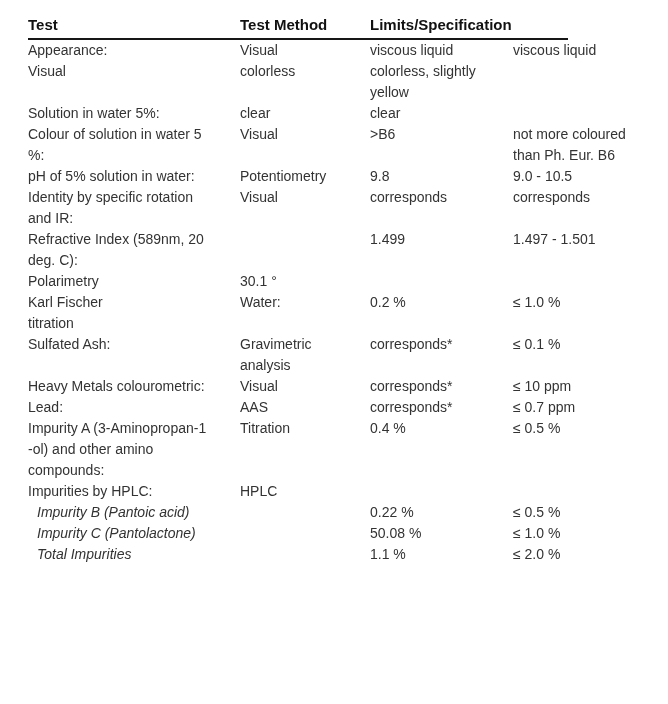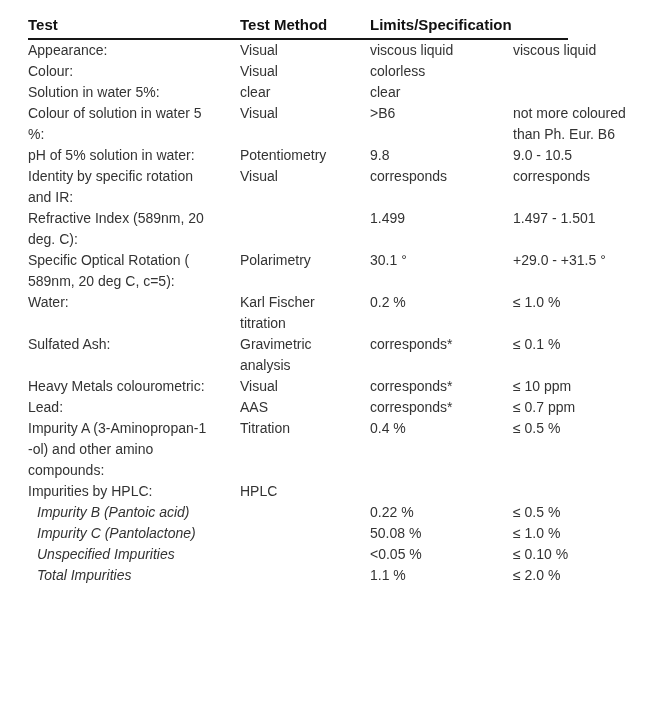--- a/index.html
+++ b/index.html
@@ -67,23 +67,24 @@
   <div>
 
     <div class="grid-row body-row">
       <div class="cell test-cell">Appearance:</div>
       <div class="cell">Visual</div>
       <div class="cell">viscous liquid</div>
       <div class="cell">viscous liquid</div>
     </div>
 
     <div class="grid-row body-row">
-      <div class="cell test-cell">Colour:</div>
       <div class="cell">Visual</div>
       <div class="cell">colorless</div>
+      <div class="cell">colorless, slightly
+yellow</div>
     </div>
 
     <div class="grid-row body-row">
       <div class="cell test-cell">Solution in water 5%:</div>
       <div class="cell">clear</div>
       <div class="cell">clear</div>
     </div>
 
     <div class="grid-row body-row">
       <div class="cell test-cell">Colour of solution in water 5
@@ -111,31 +112,28 @@
 
     <div class="grid-row body-row">
       <div class="cell test-cell">Refractive Index (589nm, 20
 deg. C):</div>
       <div class="cell"></div>
       <div class="cell">1.499</div>
       <div class="cell">1.497 - 1.501</div>
     </div>
 
     <div class="grid-row body-row">
-      <div class="cell test-cell">Specific Optical Rotation (
-589nm, 20 deg C, c=5):</div>
       <div class="cell">Polarimetry</div>
       <div class="cell">30.1 °</div>
-      <div class="cell">+29.0 - +31.5 °</div>
     </div>
 
     <div class="grid-row body-row">
-      <div class="cell test-cell">Water:</div>
       <div class="cell">Karl Fischer
 titration</div>
+      <div class="cell test-cell">Water:</div>
       <div class="cell">0.2 %</div>
       <div class="cell">≤ 1.0 %</div>
     </div>
 
     <div class="grid-row body-row">
       <div class="cell test-cell">Sulfated Ash:</div>
       <div class="cell">Gravimetric
 analysis</div>
       <div class="cell">corresponds*</div>
       <div class="cell">≤ 0.1 %</div>
@@ -178,26 +176,20 @@
       <div class="cell">≤ 0.5 %</div>
     </div>
 
     <div class="grid-row body-row sub">
       <div class="cell test-cell">Impurity C (Pantolactone)</div>
       <div class="cell"></div>
       <div class="cell">50.08 %</div>
       <div class="cell">≤ 1.0 %</div>
     </div>
 
-    <div class="grid-row body-row sub">
-      <div class="cell test-cell">Unspecified Impurities</div>
-      <div class="cell"></div>
-      <div class="cell">&lt;0.05 %</div>
-      <div class="cell">≤ 0.10 %</div>
-    </div>
 
     <div class="grid-row body-row sub">
       <div class="cell test-cell">Total Impurities</div>
       <div class="cell"></div>
       <div class="cell">1.1 %</div>
       <div class="cell">≤ 2.0 %</div>
     </div>
 
   </div>
 </div>

